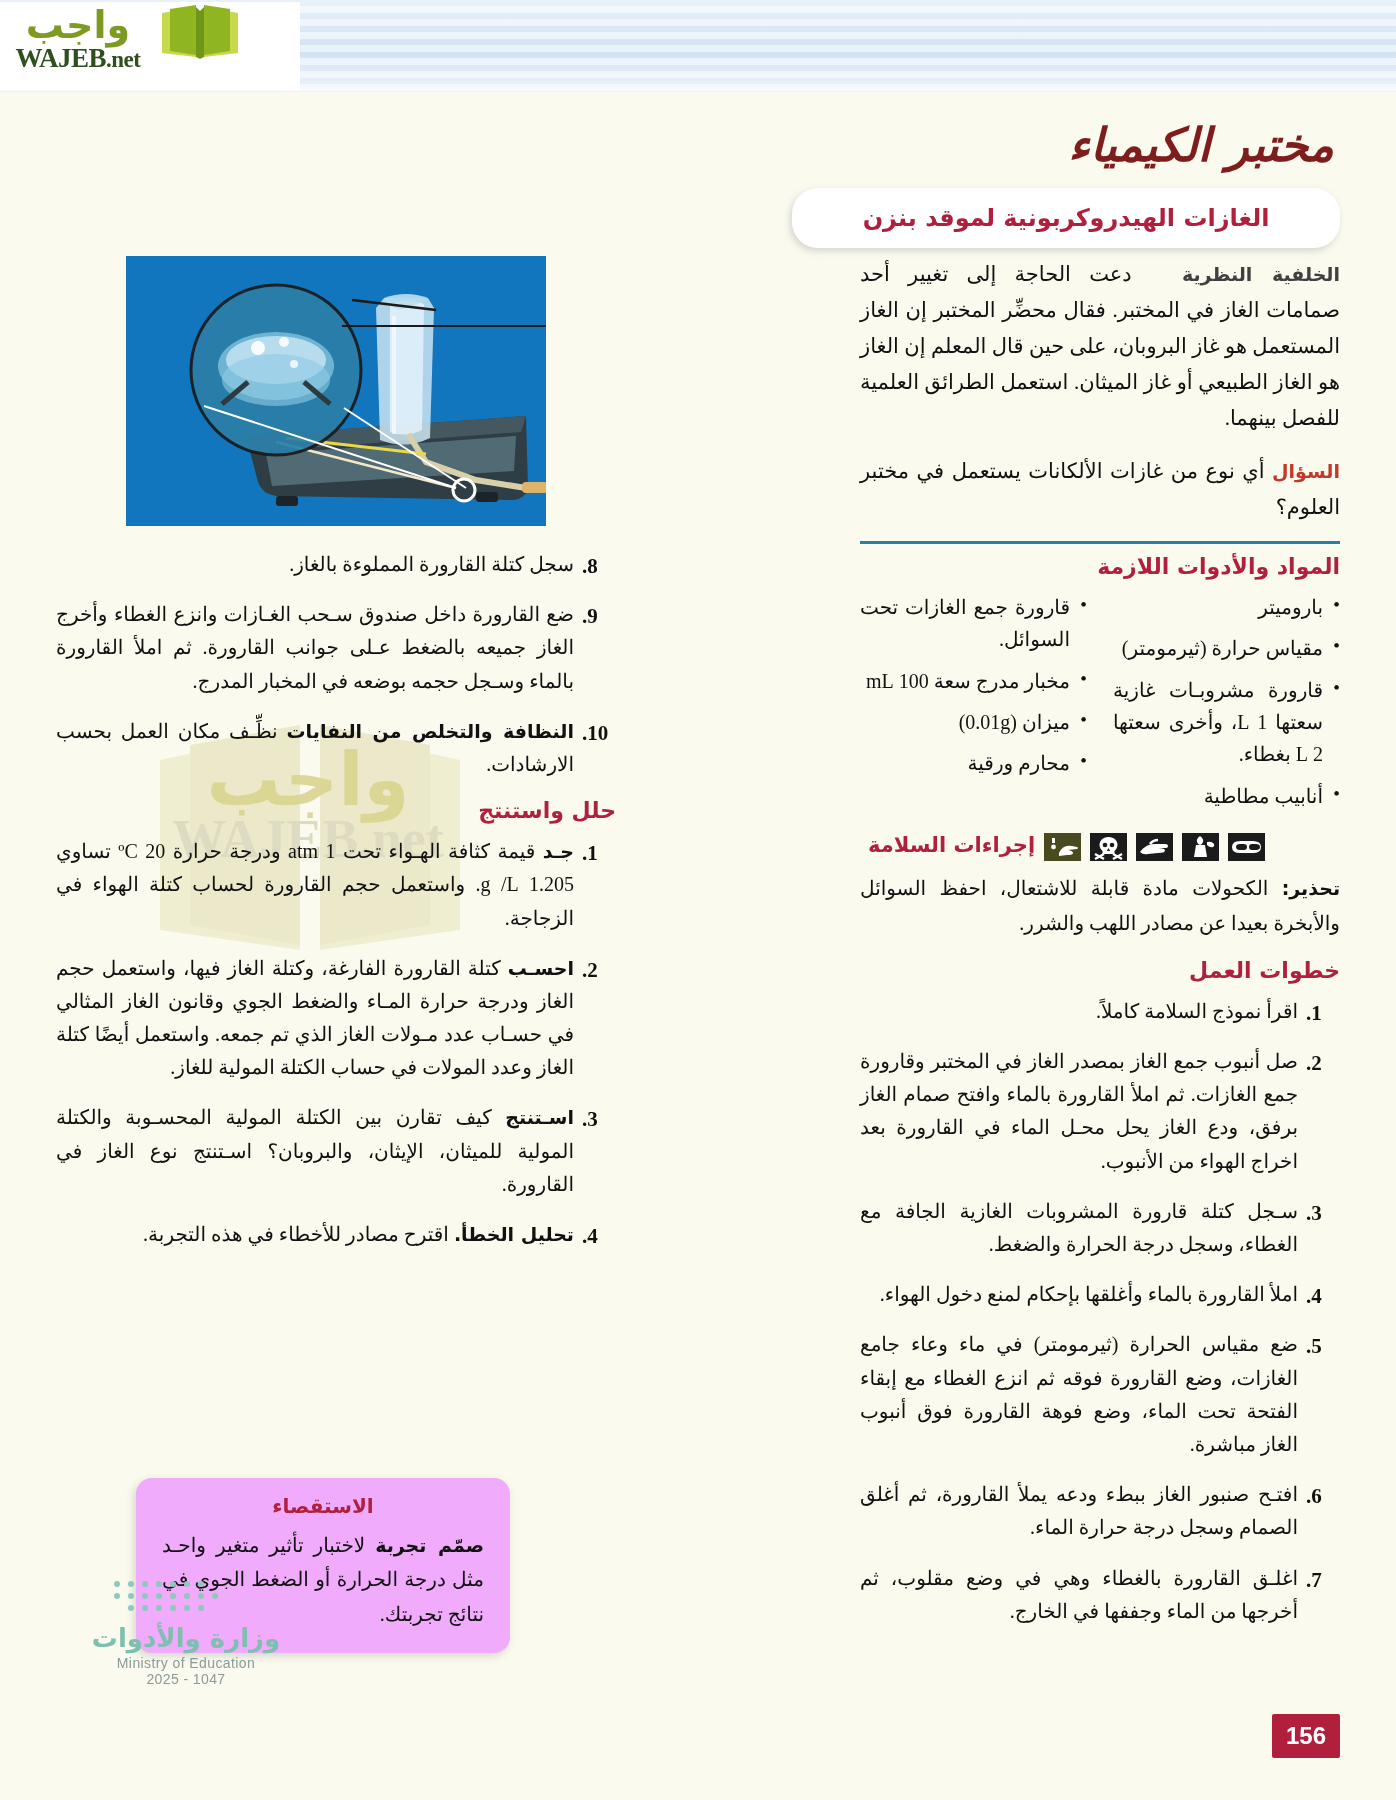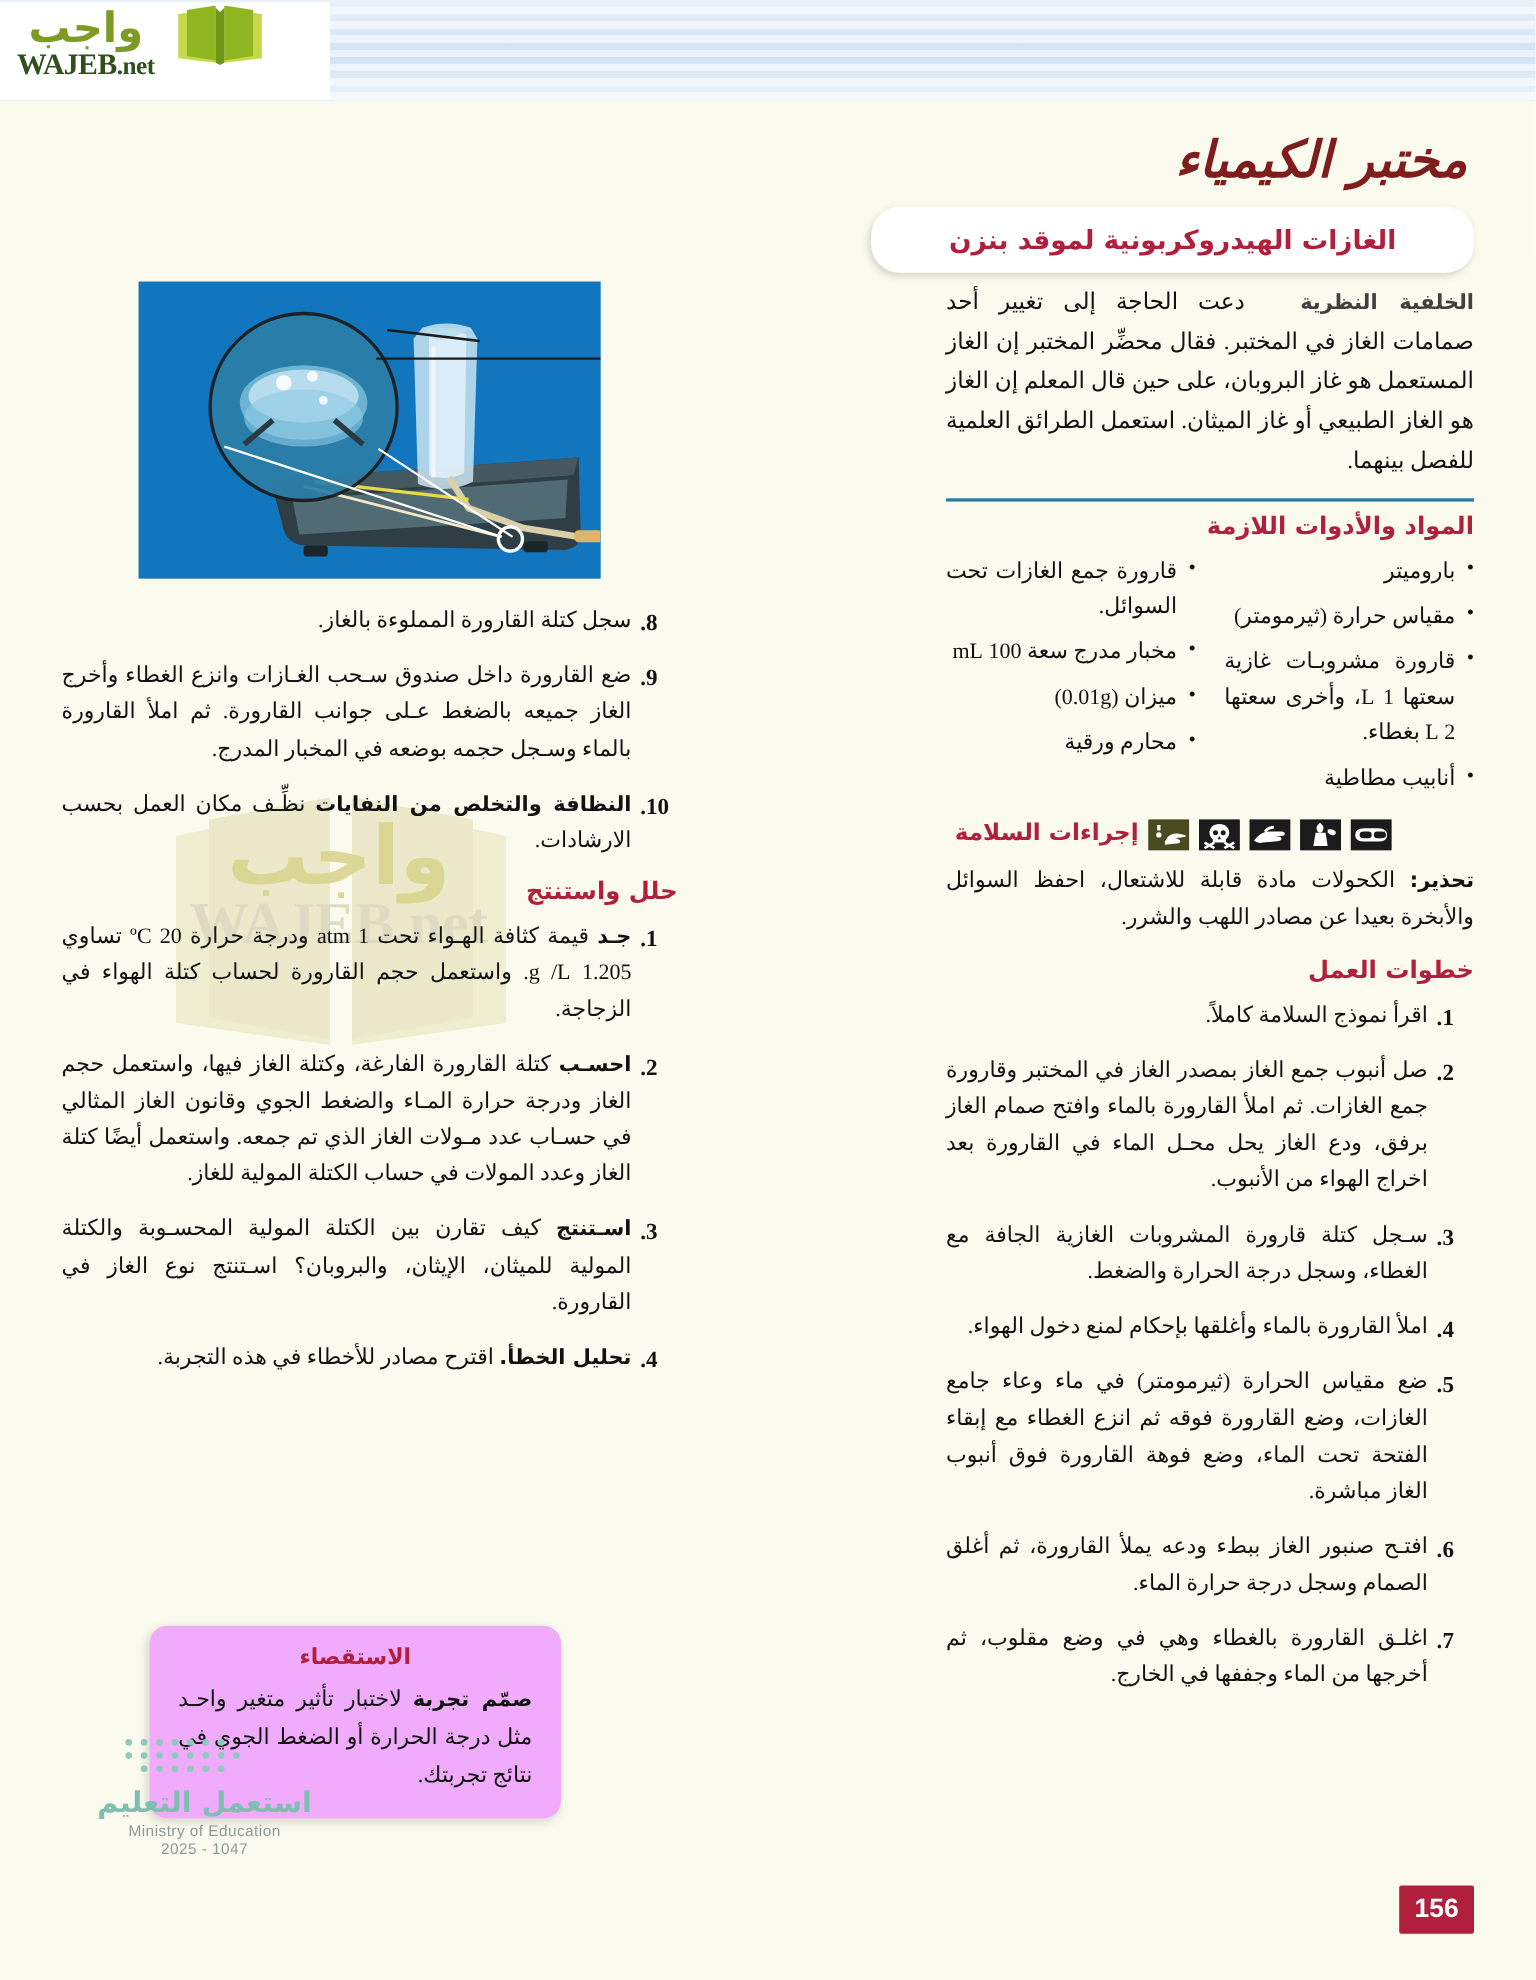--- a/index.html
+++ b/index.html
@@ -424,20 +424,24 @@
     <span>الغازات الهيدروكربونية لموقد بنزن</span>
   </div>
 
   <div class="col-right">
 
     <p class="para">
       <span class="lead-blue">الخلفية النظرية</span>
       <span>دعت الحاجة إلى تغيير أحد صمامات الغاز في المختبر. فقال محضِّر المختبر إن الغاز المستعمل هو غاز البروبان، على حين قال المعلم إن الغاز هو الغاز الطبيعي أو غاز الميثان. استعمل الطرائق العلمية للفصل بينهما.</span>
     </p>
 
+    <p class="para">
+      <span class="lead-red">السؤال</span>
+      <span>أي نوع من غازات الألكانات يستعمل في مختبر العلوم؟</span>
+    </p>
 
     <div class="rule"></div>
 
     <div class="sec-head">المواد والأدوات اللازمة</div>
 
     <div class="mat-wrap">
       <div class="mat-col">
         <div class="mat-li">باروميتر</div>
         <div class="mat-li">مقياس حرارة (ثيرمومتر)</div>
         <div class="mat-li">قارورة مشروبـات غازية سعتها 1 L، وأخرى سعتها 2 L بغطاء.</div>
@@ -604,20 +608,20 @@
           <circle cx="90" cy="18" r="3"></circle>
           <circle cx="104" cy="18" r="3"></circle>
         <circle cx="20" cy="30" r="3"></circle>
           <circle cx="34" cy="30" r="3"></circle>
           <circle cx="48" cy="30" r="3"></circle>
           <circle cx="62" cy="30" r="3"></circle>
           <circle cx="76" cy="30" r="3"></circle>
           <circle cx="90" cy="30" r="3"></circle>
       </g>
     </svg>
-    <div class="moe-ar">استعمل التعليم</div>
+    <div class="moe-ar">وزارة والأدوات</div>
     <div class="moe-en">Ministry of Education</div>
     <div class="moe-year">2025 - 1047</div>
   </div>
 
   <div class="pagenum">156</div>
 
 </div>
 
 </body></html>

